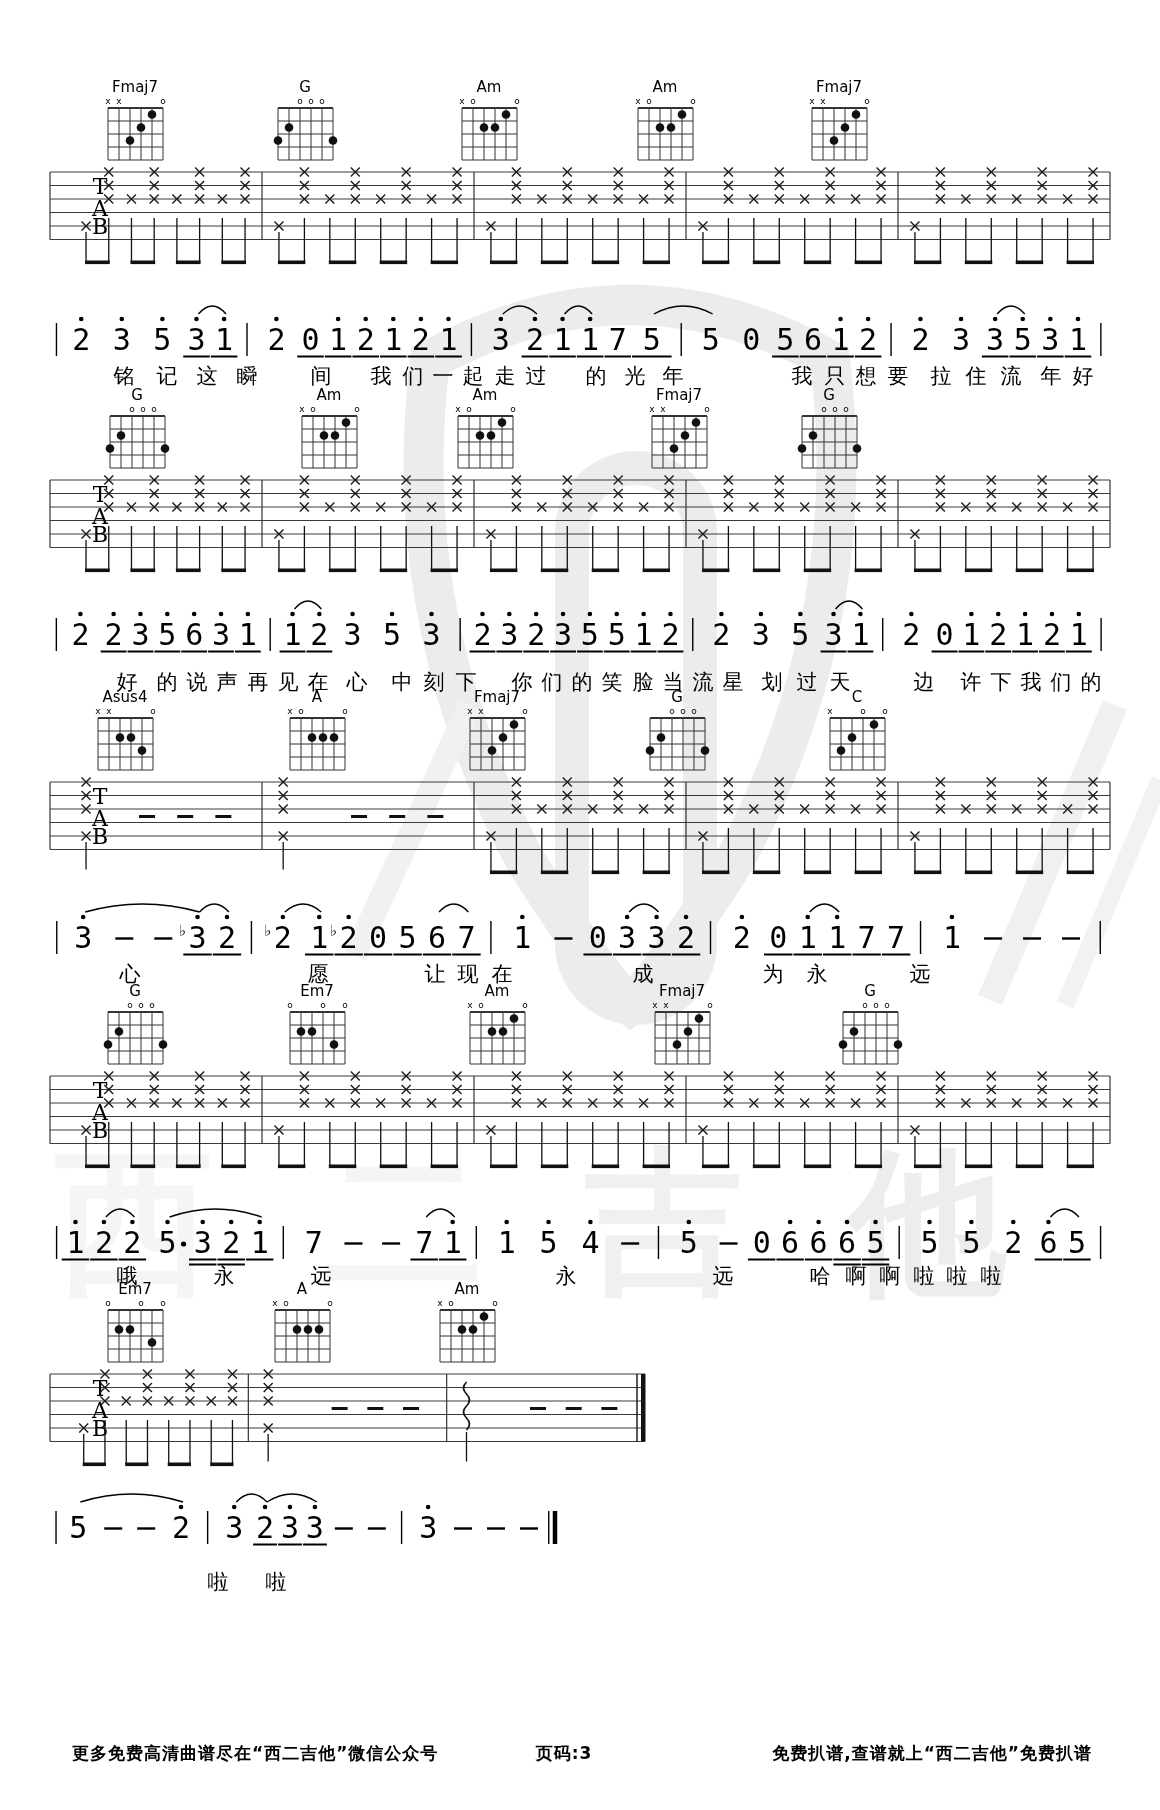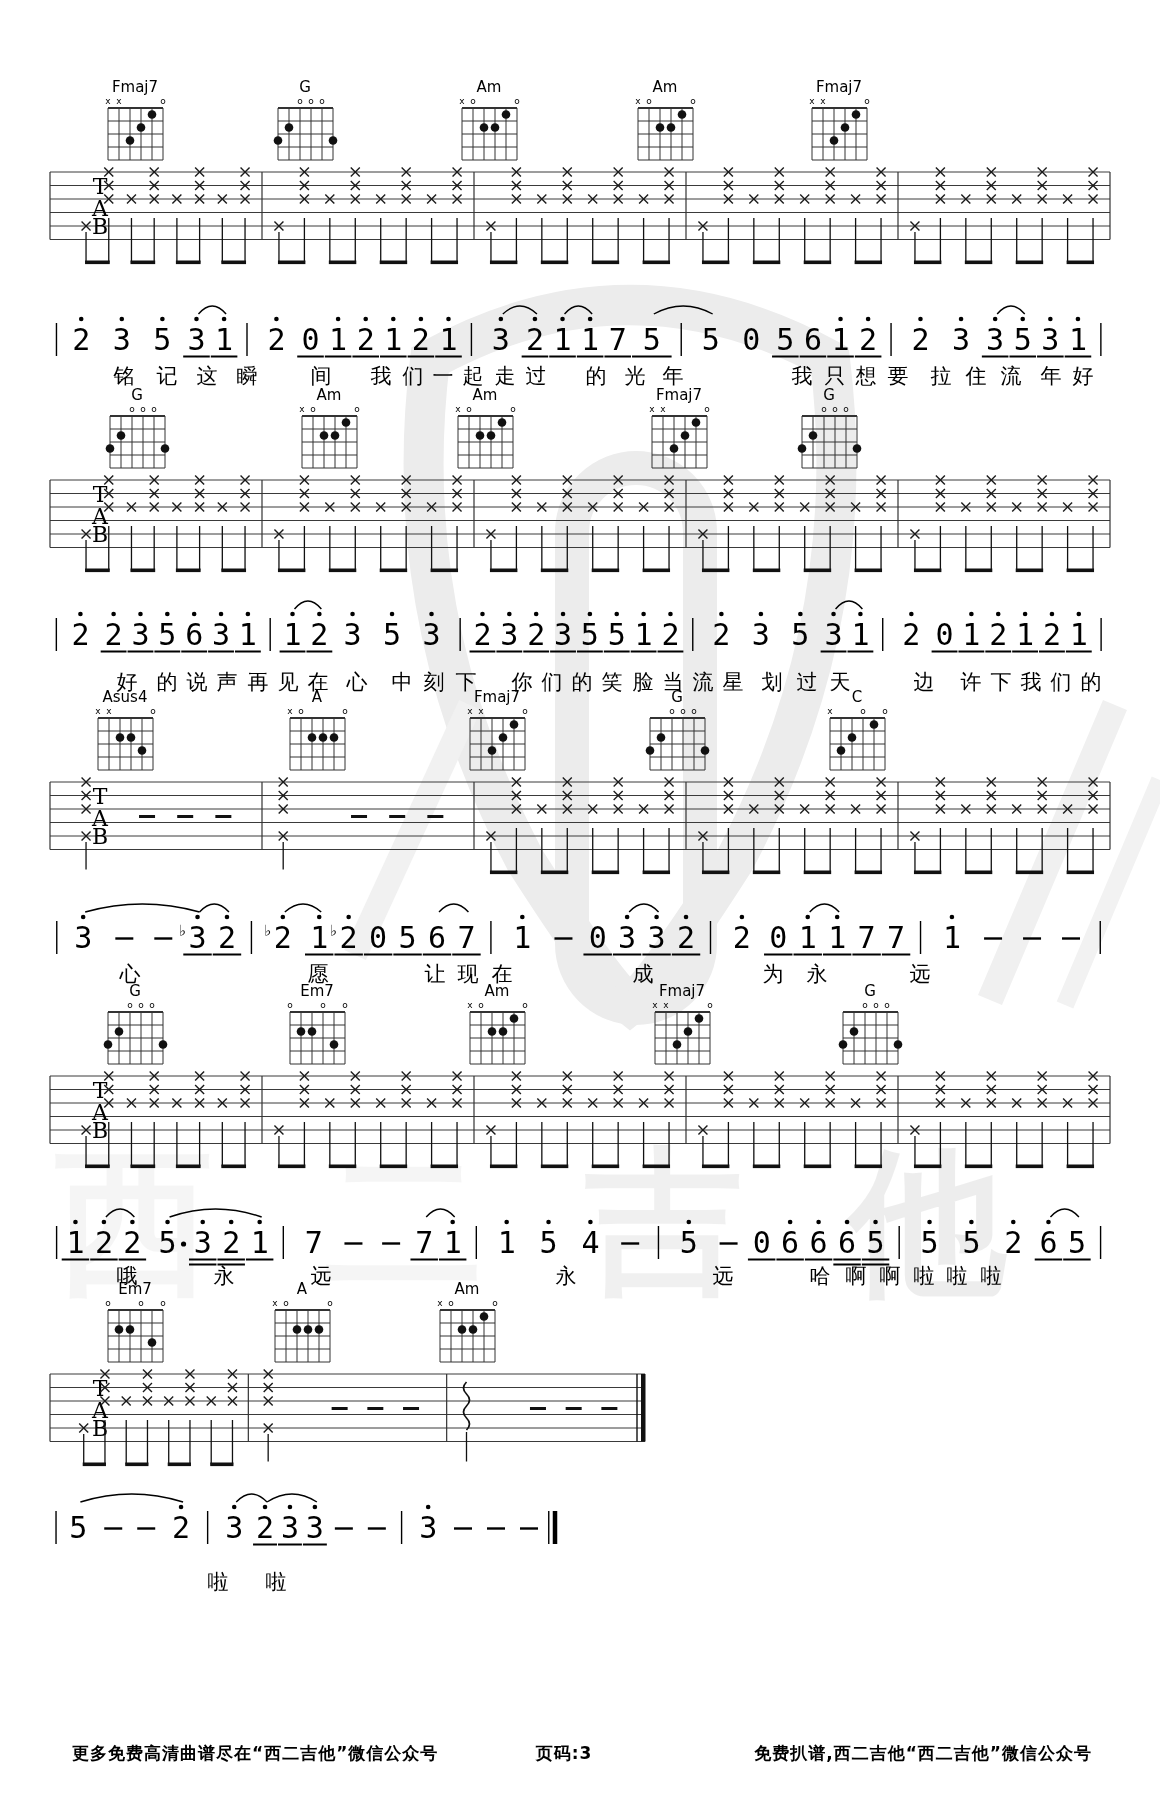--- a/index.html
+++ b/index.html
@@ -1914,16 +1914,16 @@
       <span class="lyric" style="left: 924px; top: 1262px;">啦</span>
       <span class="lyric" style="left: 957px; top: 1262px;">啦</span>
       <span class="lyric" style="left: 991px; top: 1262px;">啦</span>
       <span class="lyric" style="left: 218px; top: 1568px;">啦</span>
       <span class="lyric" style="left: 276px; top: 1568px;">啦</span>
     </div>
 
   <div class="footer">
     <span class="footer-item" style="left:72px;top:1742px;">更多免费高清曲谱尽在“西二吉他”微信公众号</span>
     <span class="footer-item" style="left:564px;top:1742px;transform:translateX(-50%);">页码:3</span>
-    <span class="footer-item" style="right:68px;top:1742px;">免费扒谱,西二吉他“西二吉他”微信公众号</span>
+    <span class="footer-item" style="right:68px;top:1742px;">免费扒谱,查谱就上“西二吉他”免费扒谱</span>
   </div>
 
 </div>
 
 </body></html>

